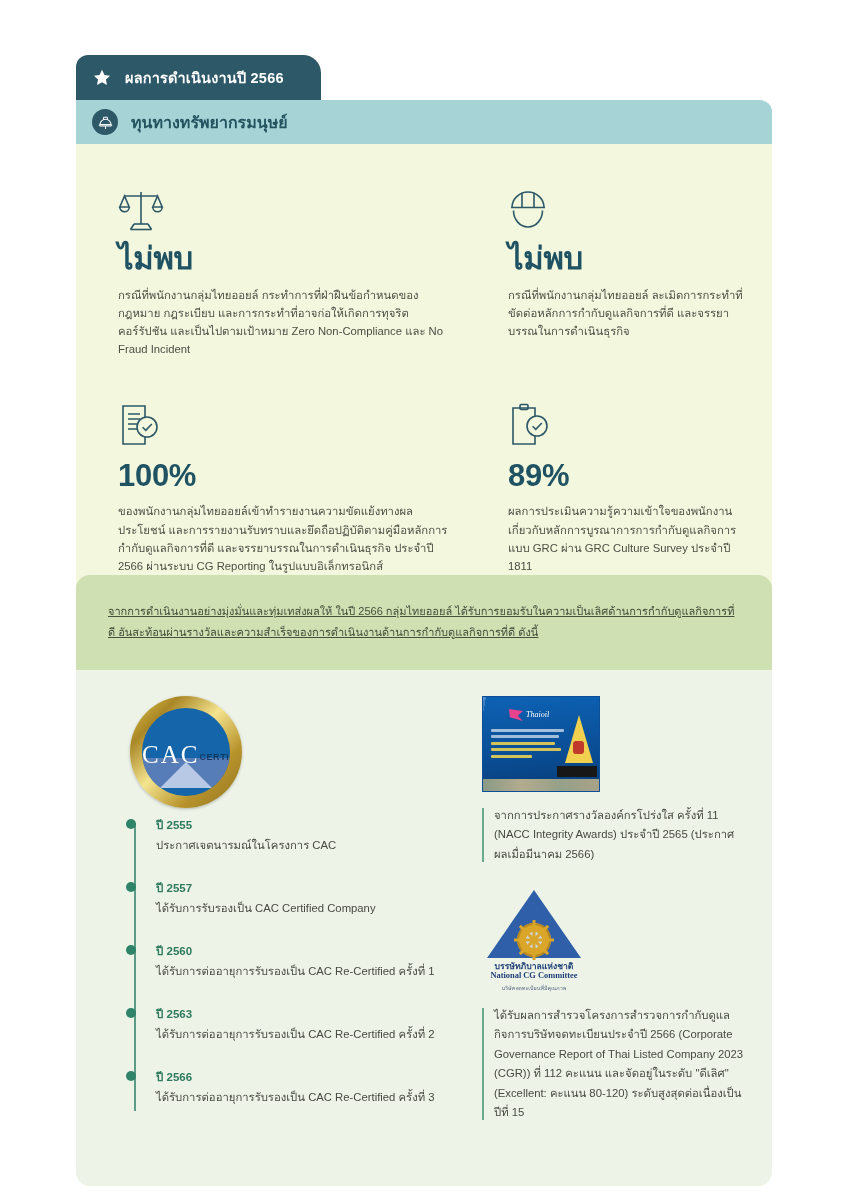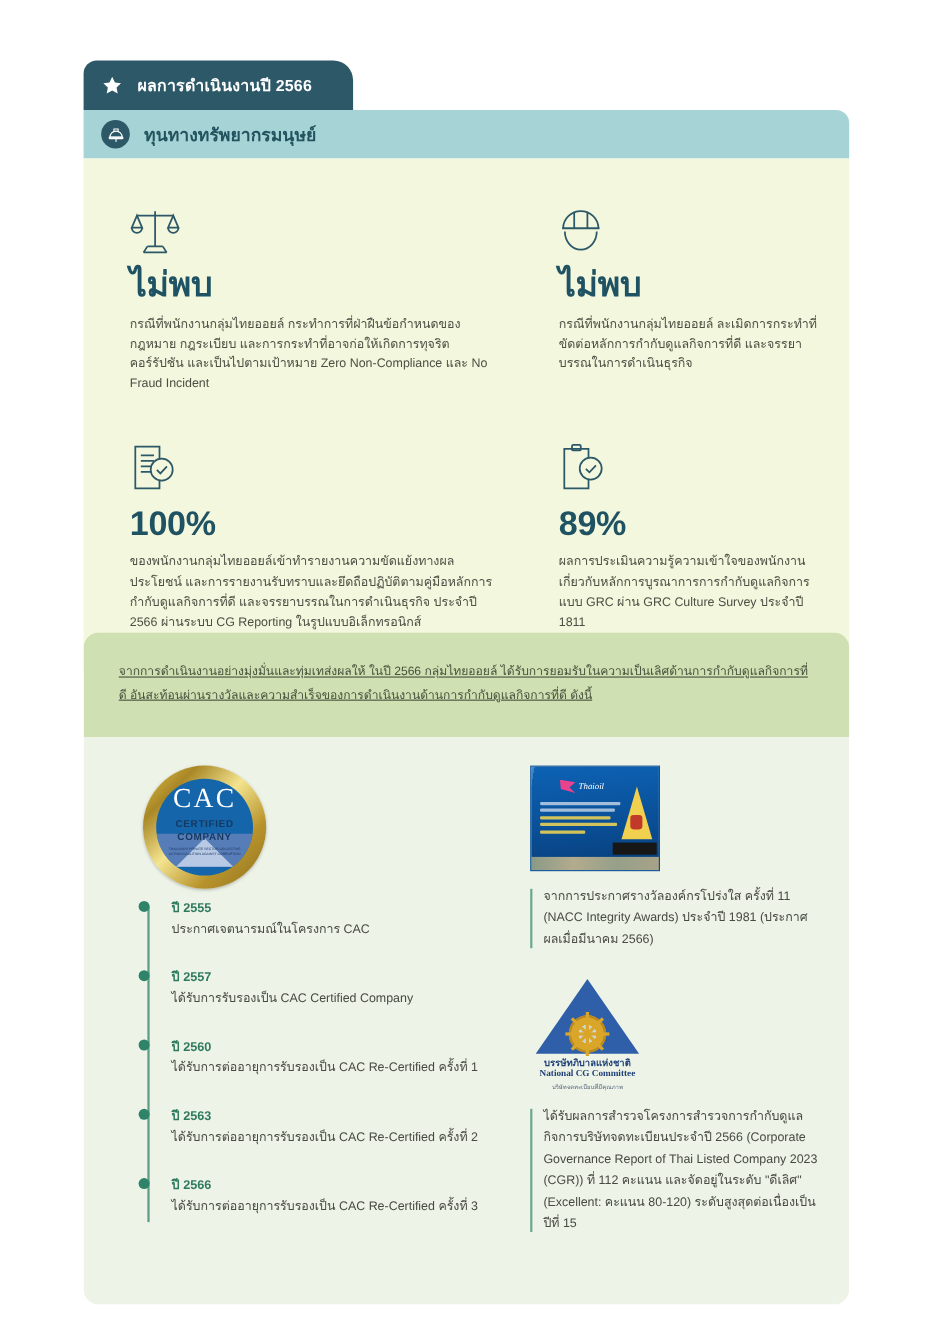--- a/index.html
+++ b/index.html
@@ -155,21 +155,21 @@
     background: linear-gradient(135deg, #e8c84e 0%, #a98726 22%, #f4e48f 46%, #b8932c 72%, #8f7320 100%);
     display: flex; align-items: center; justify-content: center;
     box-shadow: 0 1px 3px rgba(0,0,0,.25);
   }
   .cac-inner {
     width: 88px; height: 88px;
     border-radius: 50%;
     background: #1565ab;
     position: relative;
     overflow: hidden;
-    display: flex; flex-direction: column;
+    display: flex; 
     align-items: center;
     justify-content: flex-start;
     padding-top: 6px;
   }
   .cac-inner::before {
     content: "";
     position: absolute;
     left: 0; right: 0; bottom: 8px;
     height: 30px;
     background: #6d86bd;
@@ -564,21 +564,21 @@
             <i></i>
             <i></i>
           </div>
           <span class="ai-trophy"></span>
           <span class="ai-trophy-seal"></span>
           <span class="ai-plinth"></span>
           <span class="ai-city"></span>
         </div>
 
         <div class="note">
-          <p>จากการประกาศรางวัลองค์กรโปร่งใส ครั้งที่ 11 (NACC Integrity Awards) ประจำปี 1981 (ประกาศผลเมื่อมีนาคม 2566)</p>
+          <p>จากการประกาศรางวัลองค์กรโปร่งใส ครั้งที่ 11 (NACC Integrity Awards) ประจำปี 2565 (ประกาศผลเมื่อมีนาคม 2566)</p>
         </div>
 
         <div class="cg-logo">
           <div class="cg-tri">
             <span class="cg-wheel">
               <span class="cg-spoke h"></span>
               <span class="cg-spoke v"></span>
             </span>
           </div>
           <div class="cg-th">บรรษัทภิบาลแห่งชาติ</div>

